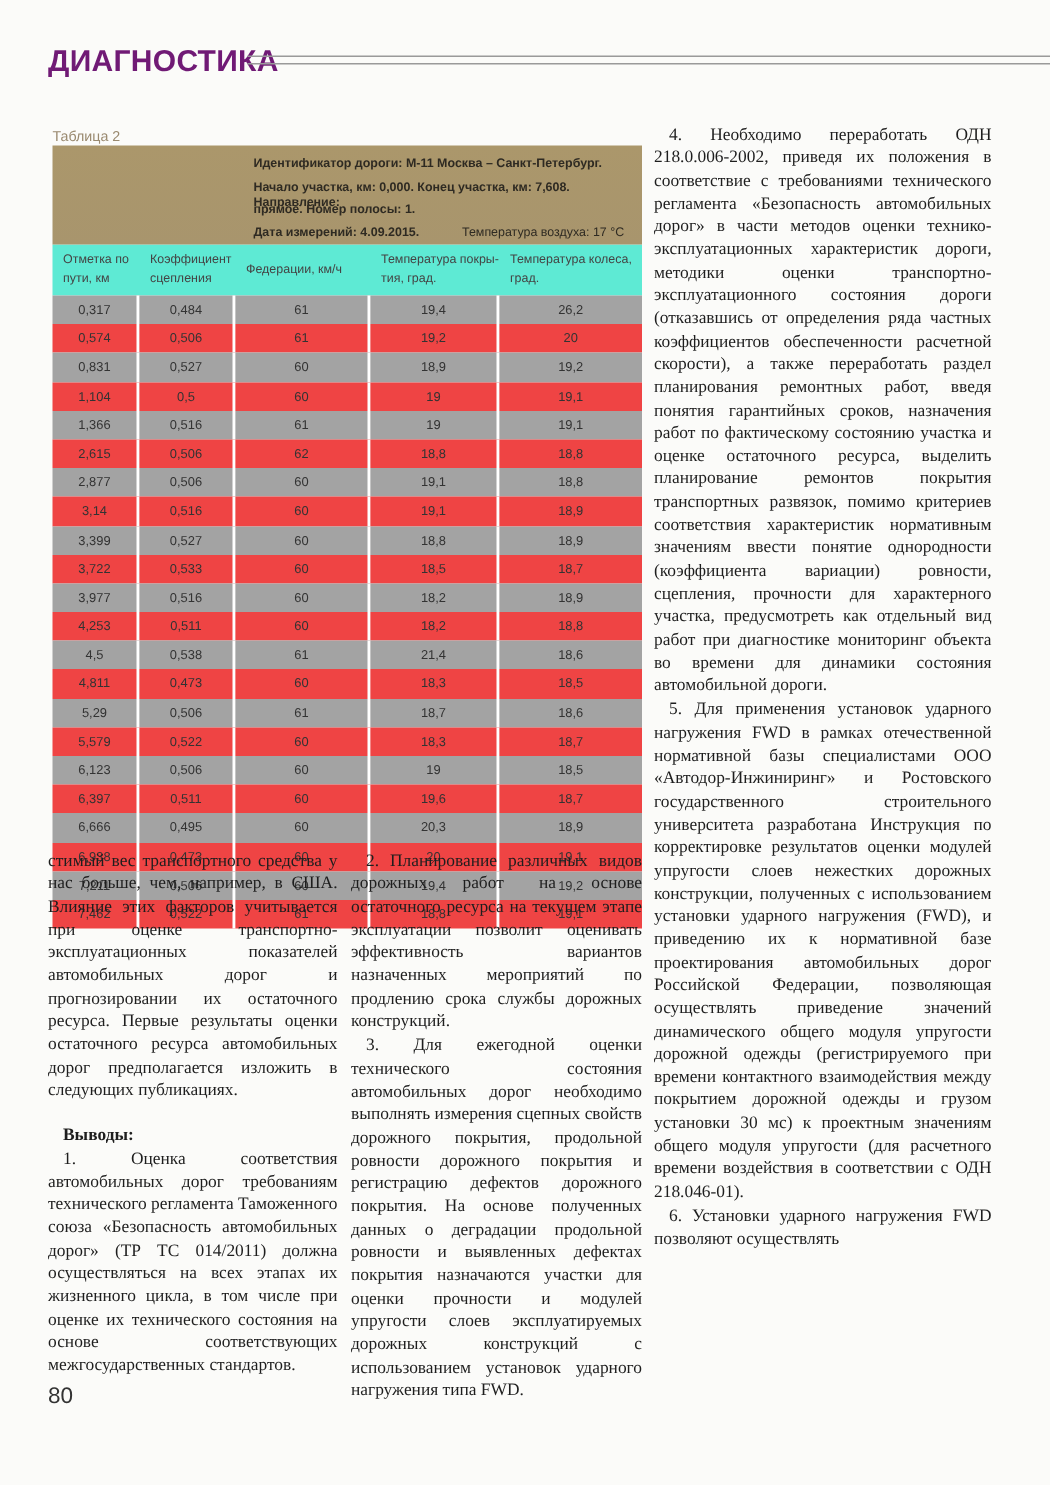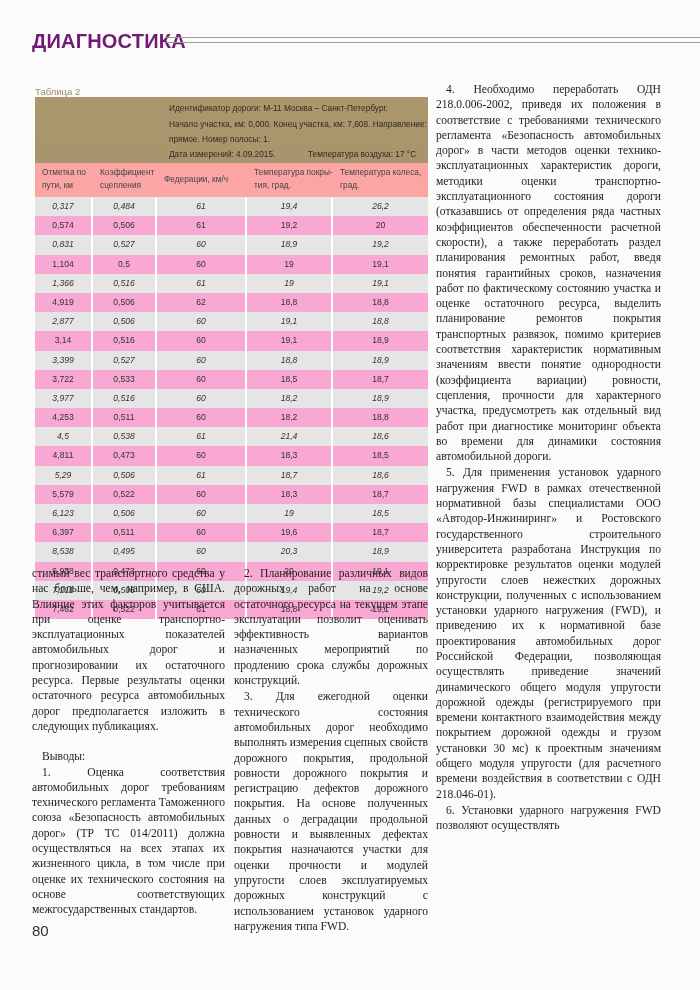--- a/index.html
+++ b/index.html
@@ -7,41 +7,41 @@
   body { position: relative; font-family: "Liberation Serif", serif; color: #222; }
 
   .section-header { position: absolute; left: 32px; top: 28px; width: 668px; height: 24px; }
   .section-title { position: absolute; left: 0; top: 2px; font-family: "Liberation Sans", sans-serif; font-weight: bold; font-size: 20px; letter-spacing: 0.2px; color: #701a75; }
   .section-rule { position: absolute; left: 133px; right: 0; top: 9px; height: 6px; border-top: 1.5px solid #9a9a9a; border-bottom: 1.5px solid #9a9a9a; }
 
   .table-caption { position: absolute; left: 35px; top: 86px; font-family: "Liberation Sans", sans-serif; font-size: 9.5px; color: #9a8a70; }
 
   .data-table { position: absolute; left: 35px; top: 97px; width: 393px; }
   .table-meta { background: linear-gradient(#ab976b, #a8956d); height: 66px; position: relative; font-family: "Liberation Sans", sans-serif; font-size: 8.3px; color: #2e2a22; }
-  .table-meta .meta-line { position: absolute; left: 134px; }
+  .table-meta .meta-line { position: absolute; left: 134px; font-weight: bold; }
   .table-meta .l1 { top: 6px; }
   .table-meta .l2 { top: 22px; }
   .table-meta .l3 { top: 37px; text-align: center; }
   .table-meta .l4 { top: 52px; }
   .table-meta .air-temp { position: absolute; left: 273px; top: 52px; }
 
-  .table-head { display: grid; grid-template-columns: 58px 64px 90px 86px 95px; height: 34px; background: #fca5a5; font-family: "Liberation Sans", sans-serif; font-size: 8.3px; color: #444; }
+  .table-head { display: grid; grid-template-columns: 58px 64px 90px 86px 95px; height: 34px; background: #5eead4; font-family: "Liberation Sans", sans-serif; font-size: 8.3px; color: #444; }
   .table-head div { padding: 3px 0 0 7px; line-height: 13px; }
   .table-head .center-v { padding-top: 10px; }
 
   .tbody .row { display: grid; grid-template-columns: 58px 64px 90px 86px 95px; height: 19.2px; font-family: "Liberation Sans", sans-serif; font-size: 8.6px; color: #333; }
   .tbody .row div { text-align: center; line-height: 19px; border-right: 2px solid #fff; }
   .tbody .row div:last-child { border-right: none; }
-  .tbody .row.blue div { background: #e5e5e5; font-style: italic; }
-  .tbody .row.white div { background: #f9a8d4; }
+  .tbody .row.blue div { background: #a3a3a3; }
+  .tbody .row.white div { background: #ef4444; }
 
   .col { position: absolute; font-size: 11.6px; line-height: 15.3px; text-align: justify; color: #1e1e1e; }
   .col p { text-indent: 10px; }
   .col p.noindent { text-indent: 0; }
-  .col h4 { font-size: 11.6px; font-weight: normal; margin: 15px 0 0 10px; line-height: 15.3px; }
+  .col h4 { font-size: 11.6px; font-weight: bold; margin: 15px 0 0 10px; line-height: 15.3px; }
   .col-1 { left: 32px; top: 566px; width: 193px; }
   .col-2 { left: 234px; top: 566px; width: 194px; }
   .col-3 { left: 436px; top: 82px; width: 225px; }
   .col-3 p + p, .col-2 p + p { margin-top: 1px; }
 
   .page-number { position: absolute; left: 32px; top: 922px; font-family: "Liberation Sans", sans-serif; font-size: 15px; color: #333; }
 </style>
 </head>
 <body>
 
@@ -97,21 +97,21 @@
         <div>19,1</div>
       </div>
       <div class="row blue">
         <div>1,366</div>
         <div>0,516</div>
         <div>61</div>
         <div>19</div>
         <div>19,1</div>
       </div>
       <div class="row white">
-        <div>4,919</div>
+        <div>2,615</div>
         <div>0,506</div>
         <div>62</div>
         <div>18,8</div>
         <div>18,8</div>
       </div>
       <div class="row blue">
         <div>2,877</div>
         <div>0,506</div>
         <div>60</div>
         <div>19,1</div>
@@ -188,21 +188,21 @@
         <div>18,5</div>
       </div>
       <div class="row white">
         <div>6,397</div>
         <div>0,511</div>
         <div>60</div>
         <div>19,6</div>
         <div>18,7</div>
       </div>
       <div class="row blue">
-        <div>8,538</div>
+        <div>6,666</div>
         <div>0,495</div>
         <div>60</div>
         <div>20,3</div>
         <div>18,9</div>
       </div>
       <div class="row white">
         <div>6,938</div>
         <div>0,473</div>
         <div>60</div>
         <div>20</div>

